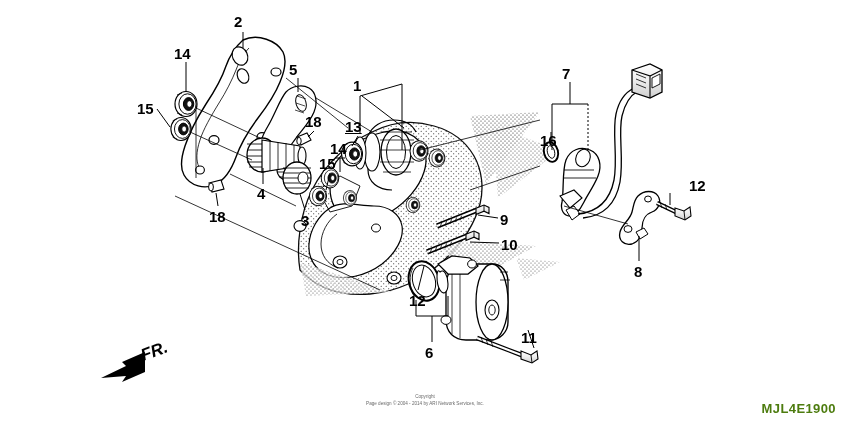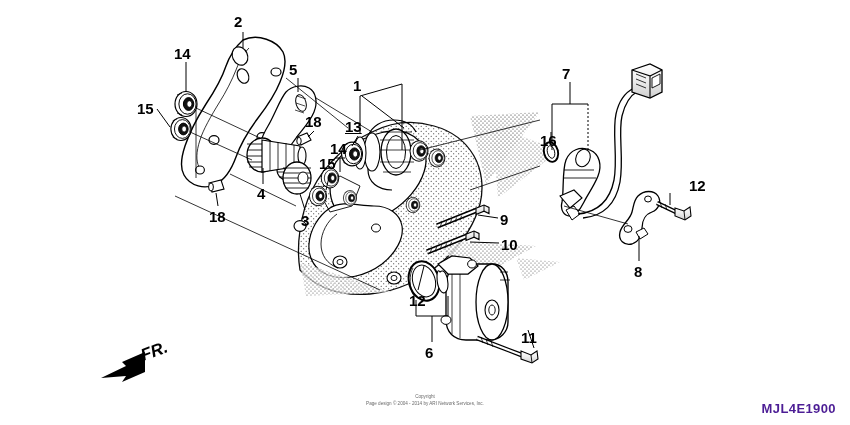--- a/index.html
+++ b/index.html
@@ -24,21 +24,21 @@
     -webkit-font-smoothing:none;
   }
   .callout.lg{font-size:15px;}
 
   .partno{
     position:absolute;
     right:14px;bottom:9px;
     font-size:13px;
     font-weight:700;
     letter-spacing:.4px;
-    color:#4c1d95;
+    color:#4d7c0f;
     font-family:"Liberation Sans", sans-serif;
   }
   .copyright{
     position:absolute;
     left:0;right:0;bottom:18px;
     text-align:center;
     color:#6a6a6a;
     font-size:4.6px;
     line-height:1.55;
     font-family:"Liberation Sans", sans-serif;

